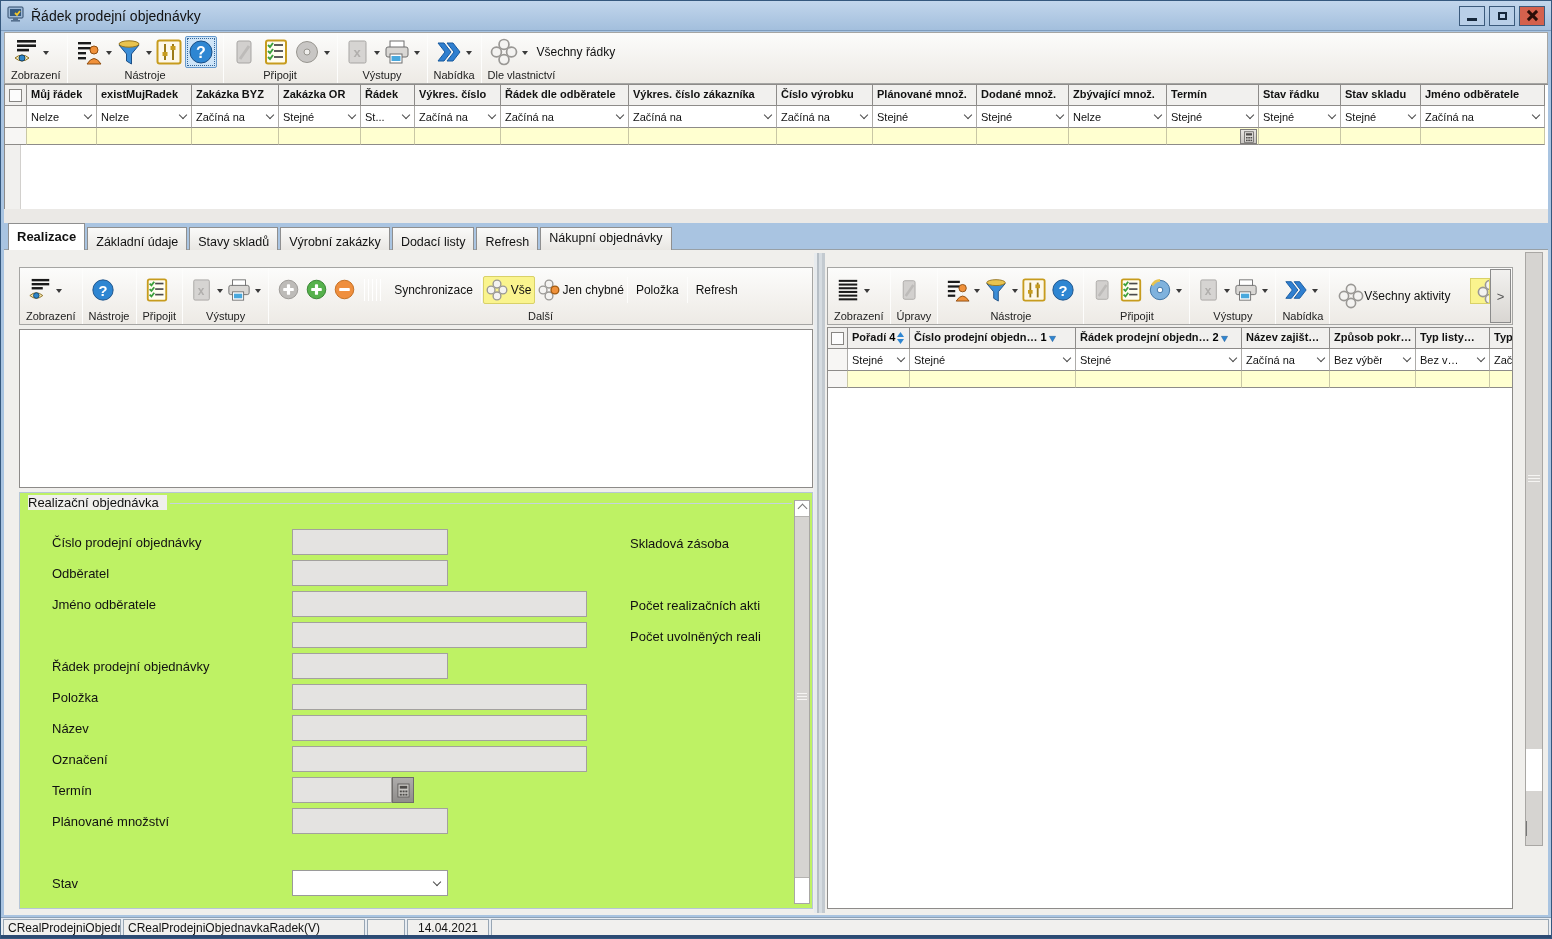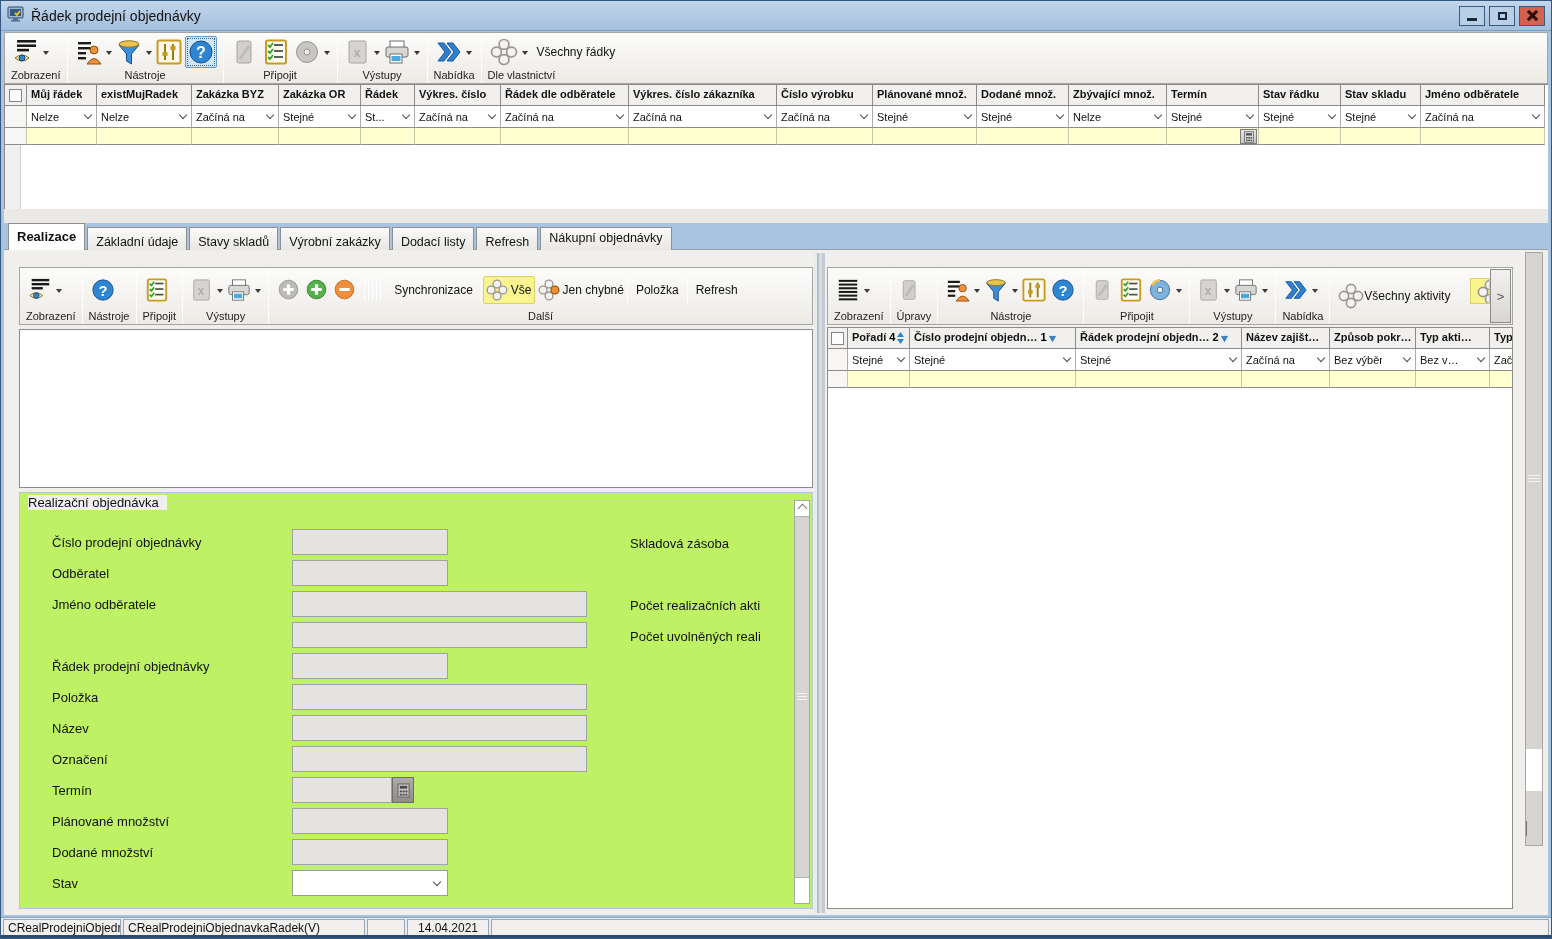--- a/index.html
+++ b/index.html
@@ -696,24 +696,20 @@
               <rect x="6" y="11.5" width="2.2" height="2"></rect>
               <rect x="9" y="11.5" width="2.2" height="2"></rect>
             </g>
           </svg>
         </span>
       </div>
     <div class="fr" style="top:315px">
         <span class="flabel">Plánované množství</span>
         <span class="inp small"></span>
       </div>
-    <div class="fr" style="top:346px">
-        <span class="flabel">Dodané množství</span>
-        <span class="inp small"></span>
-      </div>
     <div class="fr" style="top:377px">
         <span class="flabel">Stav</span>
         <span class="inp sel">
           <span class="chev"></span>
         </span>
       </div>
 
     <div class="rlabel" style="top:43px">Skladová zásoba</div>
     <div class="rlabel" style="top:105px">Počet realizačních akti</div>
     <div class="rlabel" style="top:136px">Počet uvolněných reali</div>
@@ -932,21 +928,21 @@
             <path d="M1 1.5 h7 L4.5 7.5 Z" fill="#2e86d2" stroke="#14508c" stroke-width="0.5"></path>
           </svg>
         </div>
         <div class="gh" style="width: 88px;">
           <span class="hlbl">Název zajišt…</span>
         </div>
         <div class="gh" style="width: 86px;">
           <span class="hlbl">Způsob pokr…</span>
         </div>
         <div class="gh" style="width: 74px;">
-          <span class="hlbl">Typ akti…</span>
+          <span class="hlbl">Typ listy…</span>
         </div>
         <div class="gh" style="width: 40px;">
           <span class="hlbl">Typ</span>
         </div>
       </div>
     <div class="grid-row" id="rg-filter">
         <div class="gf corner" style="width: 20px;"></div>
         <div class="gf" style="width: 62px;">
           <span class="ftext">Stejné</span>
           <span class="chev"></span>

